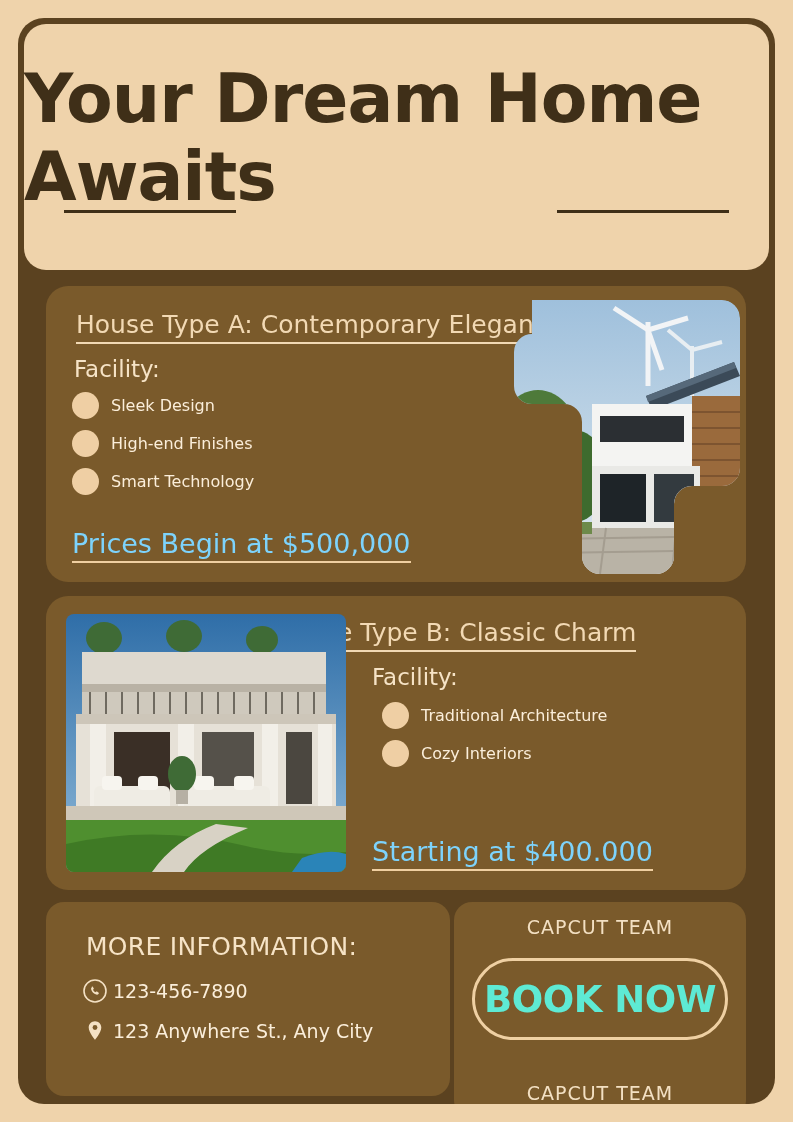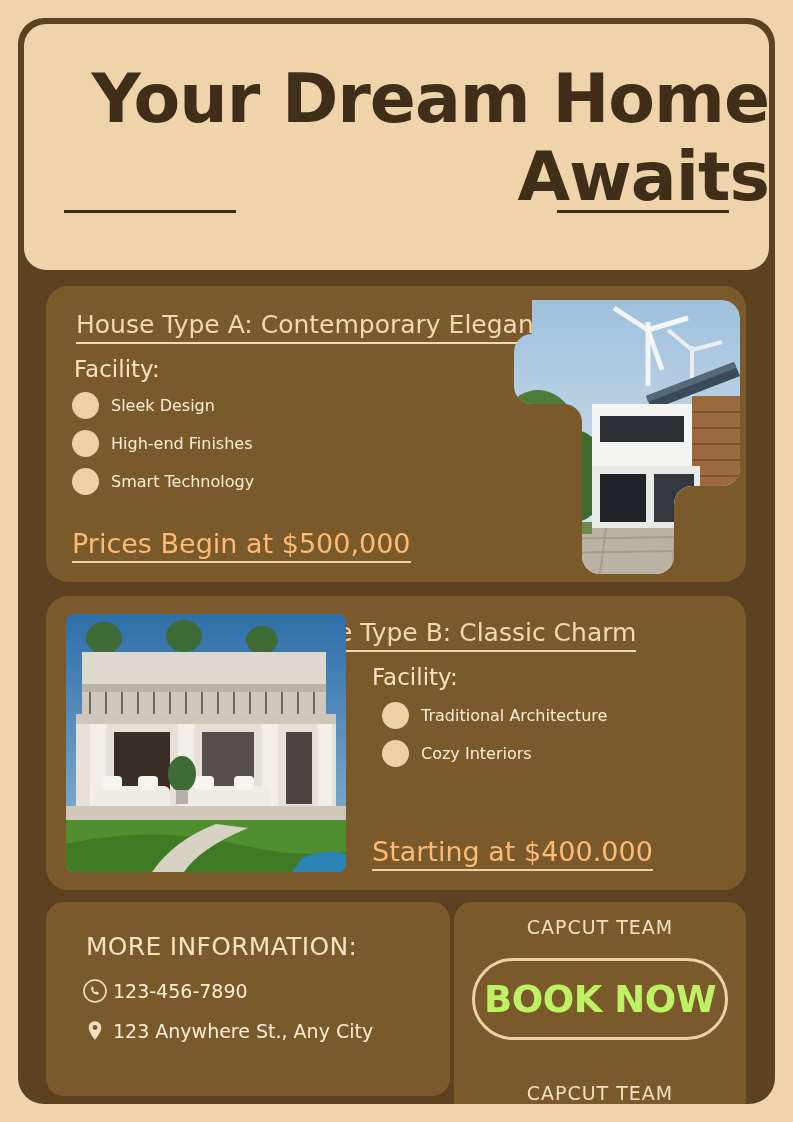--- a/index.html
+++ b/index.html
@@ -40,21 +40,21 @@
     height: 246px;
     background: #efd3ab;
     border-radius: 22px;
     box-sizing: border-box;
   }
   .title {
     position: absolute;
     left: 0;
     top: 36px;
     width: 745px;
-    text-align: right;
+    text-align: left;
     color: #3f2f18;
     font-family: "DejaVu Sans", sans-serif;
     font-weight: bold;
     font-size: 68px;
     line-height: 78px;
     letter-spacing: -1px;
   }
   .title .line2 { display: block; }
   .rule {
     position: absolute;
@@ -110,21 +110,21 @@
     background: #efcfa4;
     flex: 0 0 auto;
   }
   .bullet-text {
     color: #fbeeda;
     font-size: 16px;
     margin-left: 12px;
     font-family: "DejaVu Sans", sans-serif;
   }
   .price {
-    color: #fdba74;
+    color: #7dd3fc;
     font-size: 27px;
     font-family: "DejaVu Sans", sans-serif;
     border-bottom: 2px solid #f0cfa1;
     display: inline-block;
     padding-bottom: 2px;
   }
 
   .a-head { position: absolute; left: 30px; top: 24px; }
   .a-fac  { position: absolute; left: 28px; top: 70px; }
   .a-list { position: absolute; left: 26px; top: 106px; }
@@ -234,21 +234,21 @@
     left: 18px;
     top: 56px;
     width: 256px;
     height: 82px;
     border: 3px solid #efd0a3;
     border-radius: 41px;
     box-sizing: border-box;
     display: flex;
     align-items: center;
     justify-content: center;
-    color: #bef264;
+    color: #5eead4;
     font-family: "DejaVu Sans", sans-serif;
     font-weight: bold;
     font-size: 37px;
     letter-spacing: -0.5px;
   }
 </style>
 </head>
 <body>
 
 <div class="poster">

